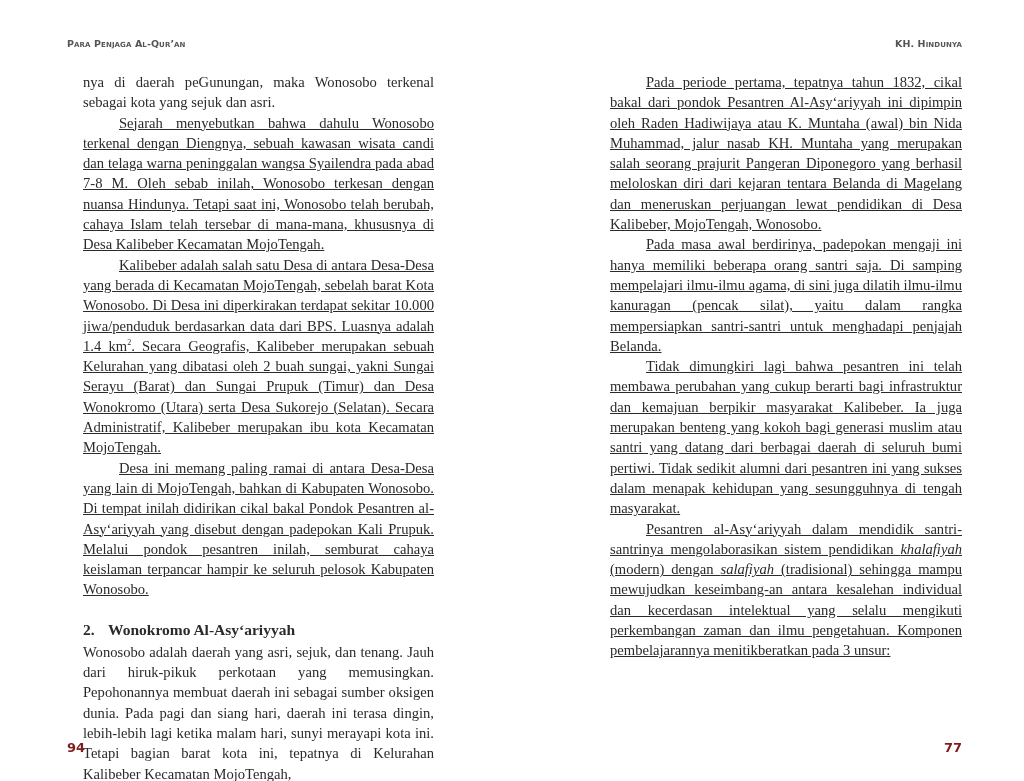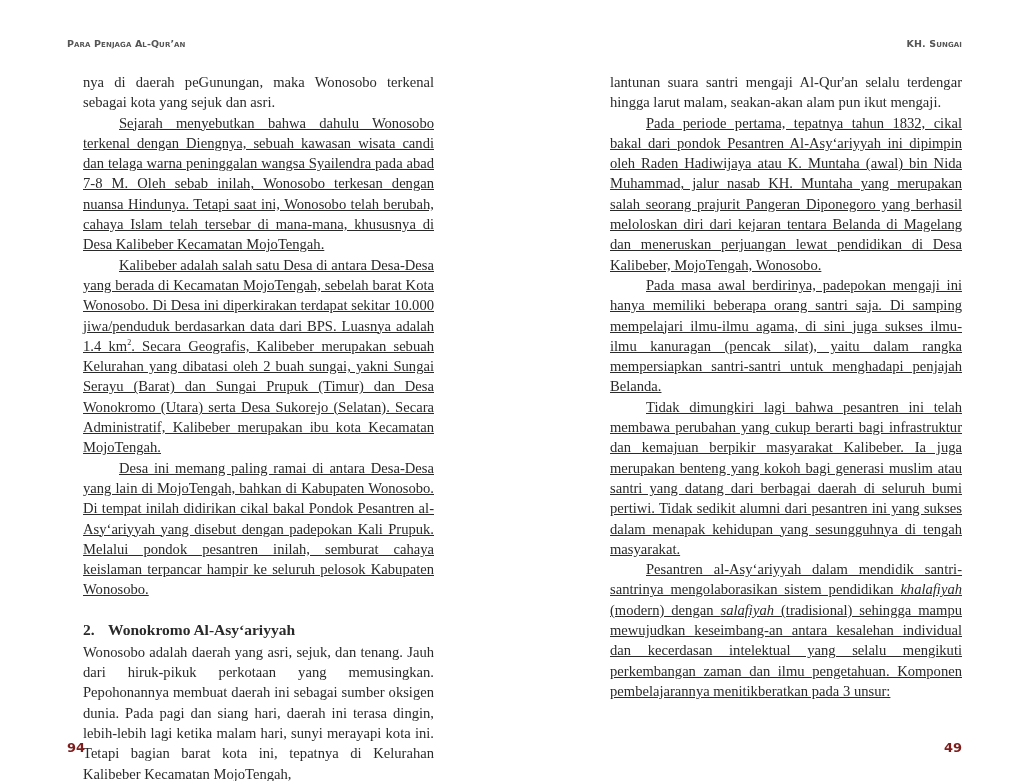--- a/index.html
+++ b/index.html
@@ -48,22 +48,21 @@
     <p class="indent">Sejarah menyebutkan bahwa dahulu Wonosobo terkenal dengan Diengnya, sebuah kawasan wisata candi dan telaga warna peninggalan wangsa Syailendra pada abad 7-8 M. Oleh sebab inilah, Wonosobo terkesan dengan nuansa Hindunya. Tetapi saat ini, Wonosobo telah berubah, cahaya Islam telah tersebar di mana-mana, khususnya di Desa Kalibeber Kecamatan MojoTengah.</p>
     <p class="indent"><span>Kalibeber adalah salah satu Desa di antara Desa-Desa yang berada di Kecamatan MojoTengah, sebelah barat Kota Wonosobo. Di Desa ini diperkirakan terdapat sekitar 10.000 jiwa/penduduk berdasarkan data dari BPS. Luasnya adalah 1.4 km</span><sup>2</sup><span>. Secara Geografis, Kalibeber merupakan sebuah Kelurahan yang dibatasi oleh 2 buah sungai, yakni Sungai Serayu (Barat) dan Sungai Prupuk (Timur) dan Desa Wonokromo (Utara) serta Desa Sukorejo (Selatan). Secara Administratif, Kalibeber merupakan ibu kota Kecamatan MojoTengah.</span></p>
     <p class="indent">Desa ini memang paling ramai di antara Desa-Desa yang lain di MojoTengah, bahkan di Kabupaten Wonosobo. Di tempat inilah didirikan cikal bakal Pondok Pesantren al-Asy‘ariyyah yang disebut dengan padepokan Kali Prupuk. Melalui pondok pesantren inilah, semburat cahaya keislaman terpancar hampir ke seluruh pelosok Kabupaten Wonosobo.</p>
     <div class="section-heading"><span class="num">2.</span><span>Wonokromo Al-Asy‘ariyyah</span></div>
     <p>Wonosobo adalah daerah yang asri, sejuk, dan tenang. Jauh dari hiruk-pikuk perkotaan yang memusingkan. Pepohonannya membuat daerah ini sebagai sumber oksigen dunia. Pada pagi dan siang hari, daerah ini terasa dingin, lebih-lebih lagi ketika malam hari, sunyi merayapi kota ini. Tetapi bagian barat kota ini, tepatnya di Kelurahan Kalibeber Kecamatan MojoTengah,</p>
   </div>
   <div class="folio">94</div>
 </div>
 
 <div class="page page-right">
-  <div class="running-head">KH. Sungai</div>
+  <div class="running-head">KH. Hindunya</div>
   <div class="body-text">
-    <p>lantunan suara santri mengaji Al-Qur'an selalu terdengar hingga larut malam, seakan-akan alam pun ikut mengaji.</p>
     <p class="indent">Pada periode pertama, tepatnya tahun 1832, cikal bakal dari pondok Pesantren Al-Asy‘ariyyah ini dipimpin oleh Raden Hadiwijaya atau K. Muntaha (awal) bin Nida Muhammad, jalur nasab KH. Muntaha yang merupakan salah seorang prajurit Pangeran Diponegoro yang berhasil meloloskan diri dari kejaran tentara Belanda di Magelang dan meneruskan perjuangan lewat pendidikan di Desa Kalibeber, MojoTengah, Wonosobo.</p>
-    <p class="indent">Pada masa awal berdirinya, padepokan mengaji ini hanya memiliki beberapa orang santri saja. Di samping mempelajari ilmu-ilmu agama, di sini juga sukses ilmu-ilmu kanuragan (pencak silat), yaitu dalam rangka mempersiapkan santri-santri untuk menghadapi penjajah Belanda.</p>
+    <p class="indent">Pada masa awal berdirinya, padepokan mengaji ini hanya memiliki beberapa orang santri saja. Di samping mempelajari ilmu-ilmu agama, di sini juga dilatih ilmu-ilmu kanuragan (pencak silat), yaitu dalam rangka mempersiapkan santri-santri untuk menghadapi penjajah Belanda.</p>
     <p class="indent">Tidak dimungkiri lagi bahwa pesantren ini telah membawa perubahan yang cukup berarti bagi infrastruktur dan kemajuan berpikir masyarakat Kalibeber. Ia juga merupakan benteng yang kokoh bagi generasi muslim atau santri yang datang dari berbagai daerah di seluruh bumi pertiwi. Tidak sedikit alumni dari pesantren ini yang sukses dalam menapak kehidupan yang sesungguhnya di tengah masyarakat.</p>
     <p class="indent"><span>Pesantren al-Asy‘ariyyah dalam mendidik santri-santrinya mengolaborasikan sistem pendidikan </span><em>khalafiyah</em><span> (modern) dengan </span><em>salafiyah</em><span> (tradisional) sehingga mampu mewujudkan keseimbang-an antara kesalehan individual dan kecerdasan intelektual yang selalu mengikuti perkembangan zaman dan ilmu pengetahuan. Komponen pembelajarannya menitikberatkan pada 3 unsur:</span></p>
   </div>
-  <div class="folio">49</div>
+  <div class="folio">77</div>
 </div>
 
 </body></html>

